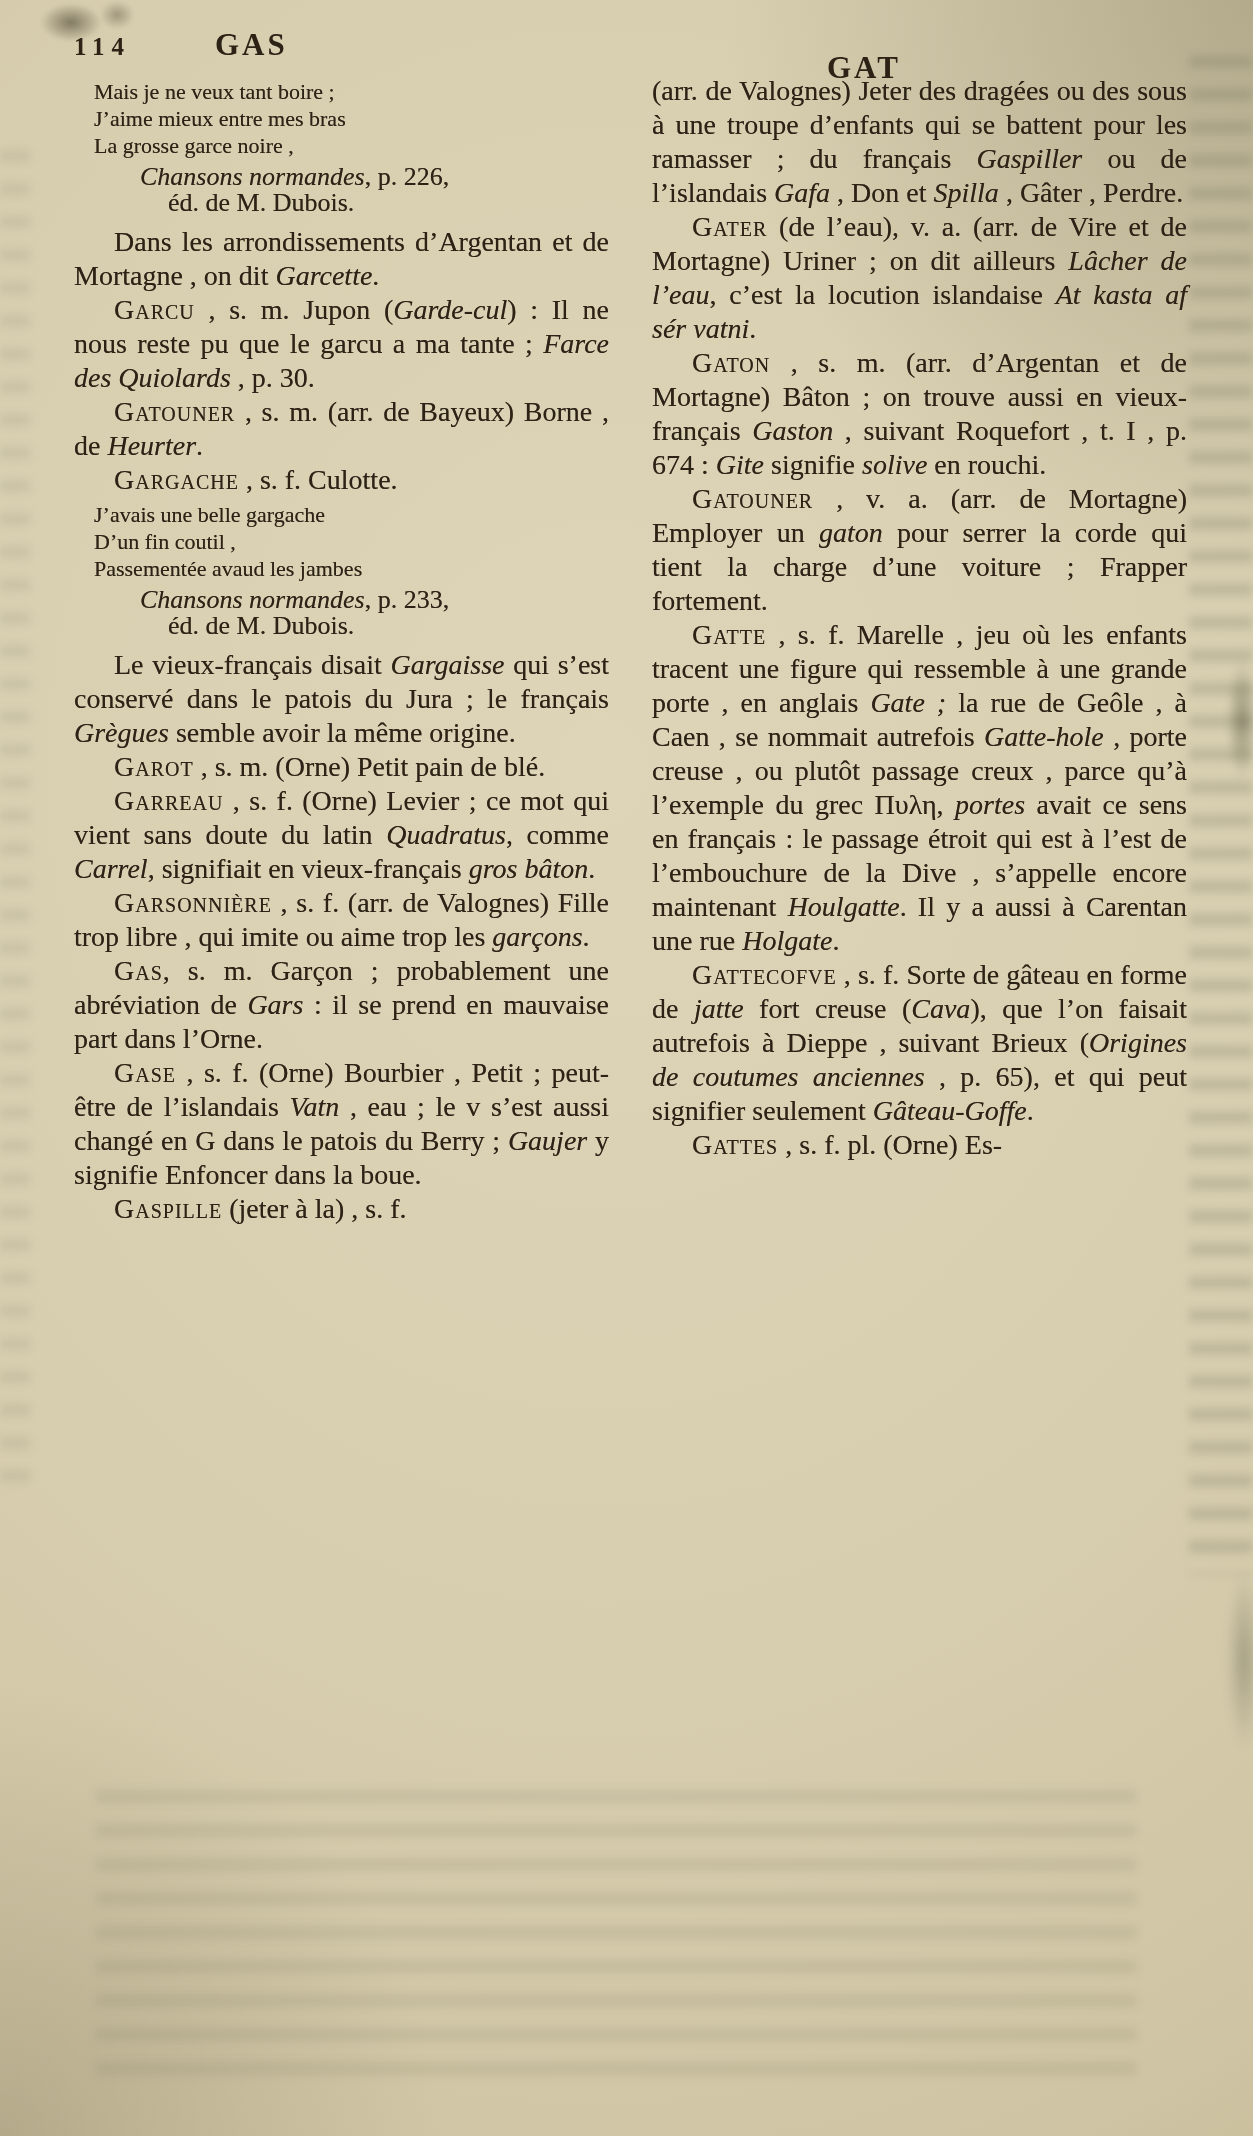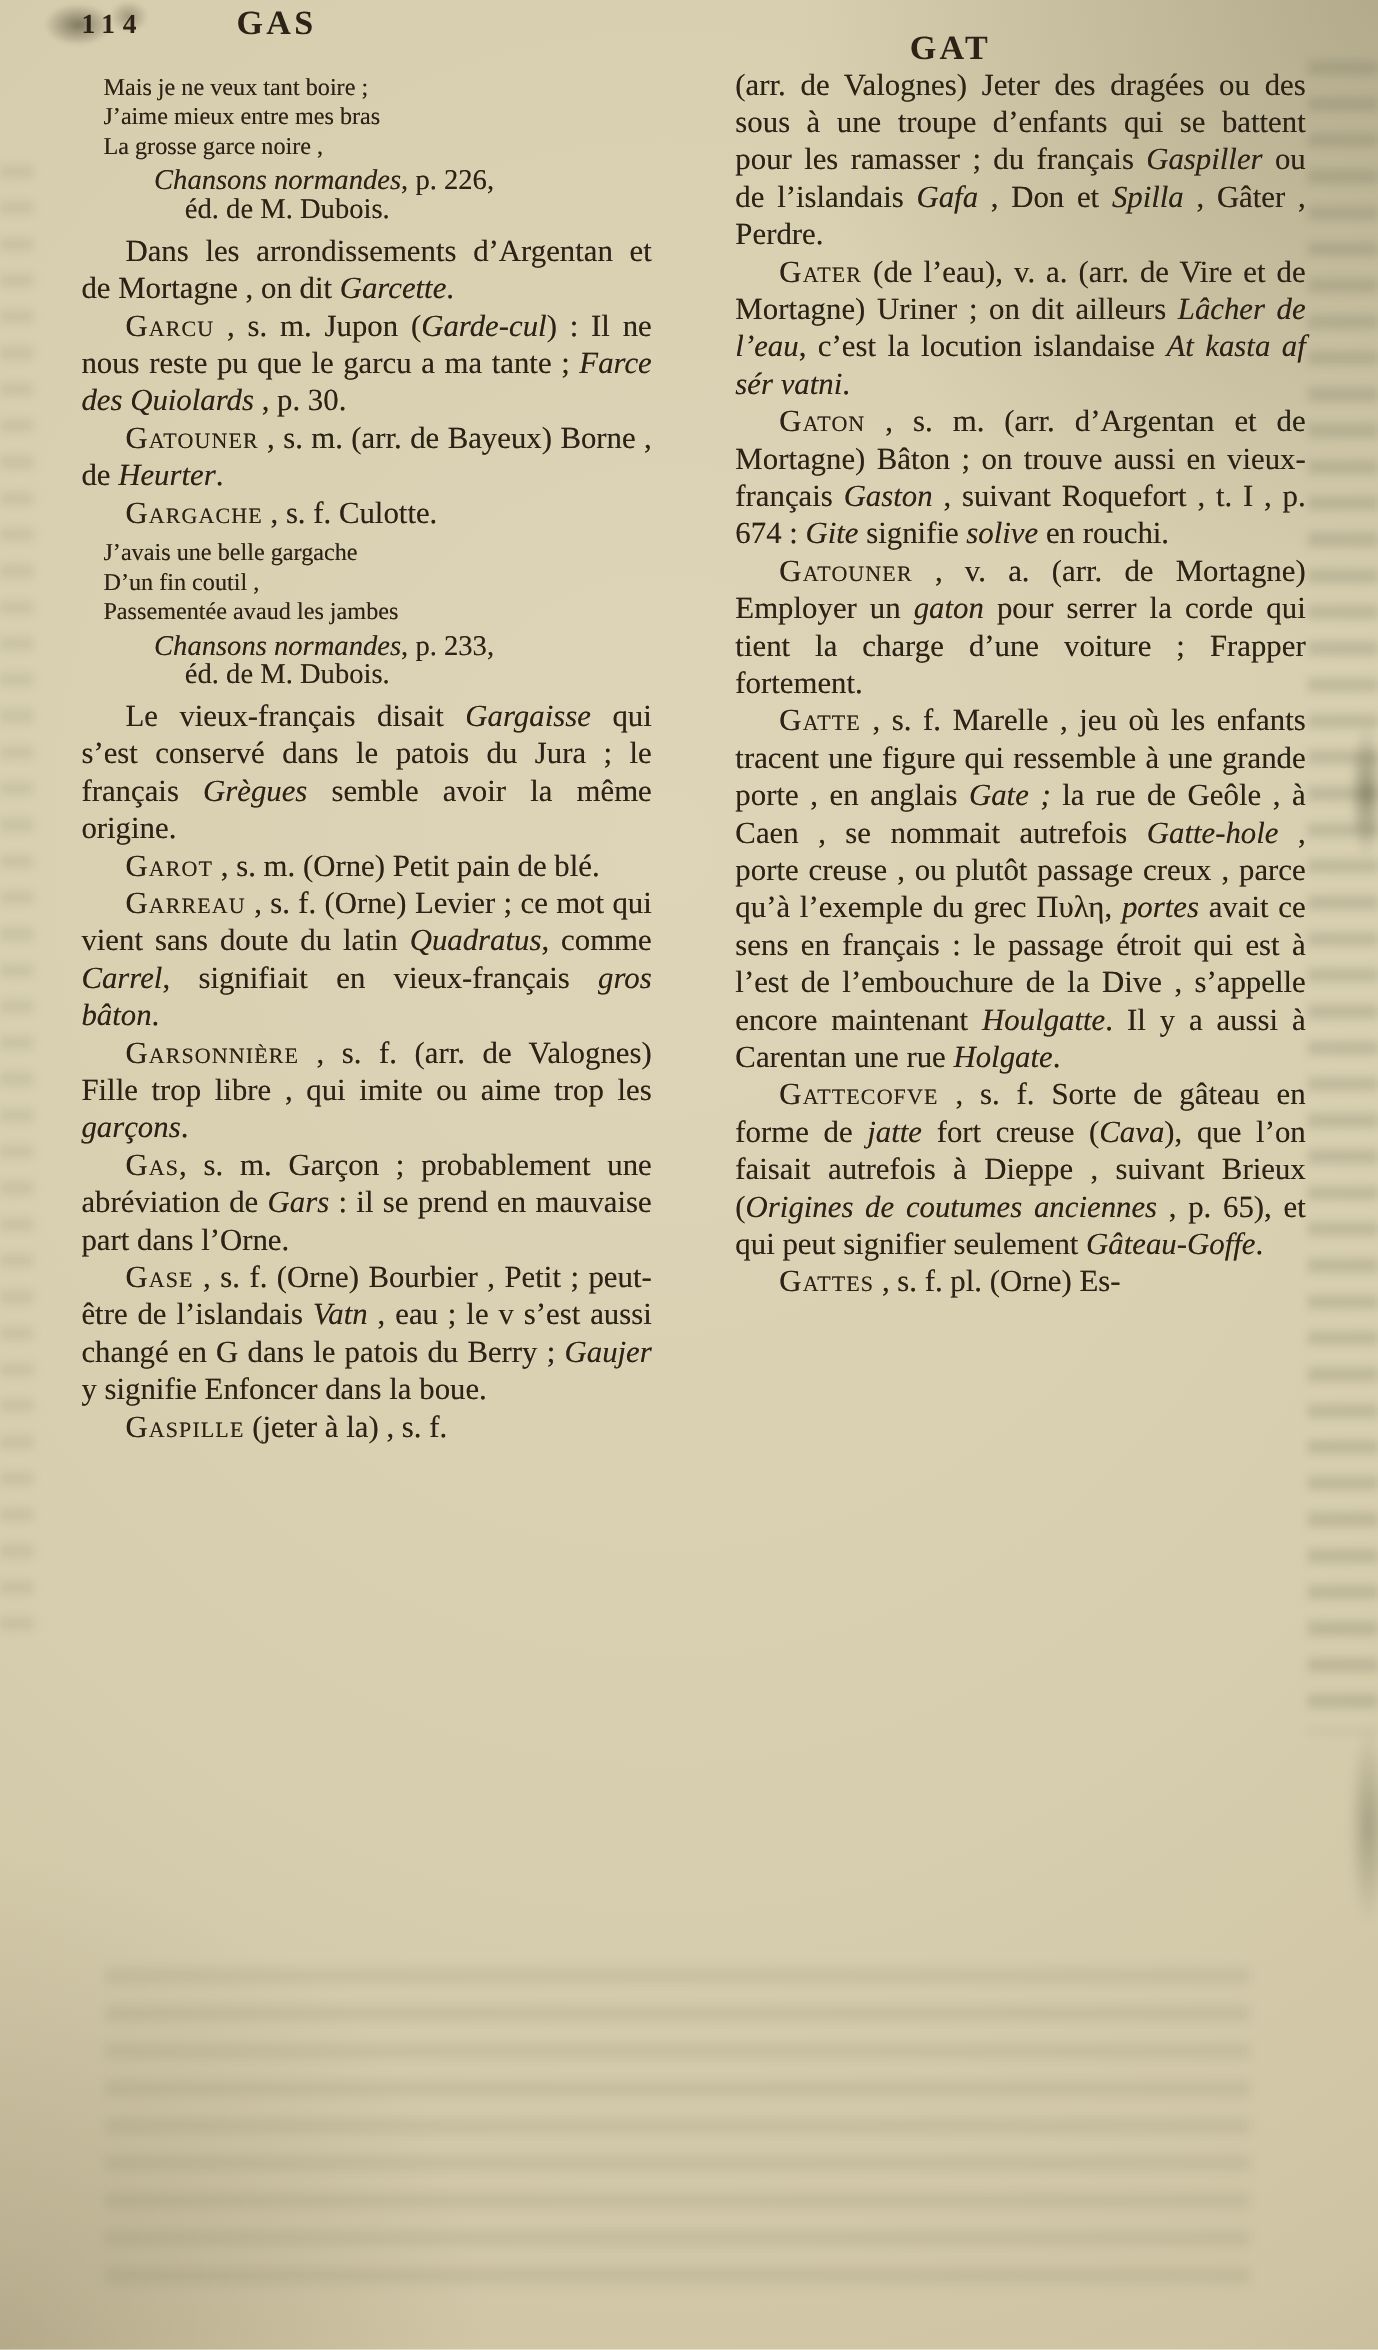--- a/index.html
+++ b/index.html
@@ -8,21 +8,21 @@
   body {
     position:relative;
     overflow:hidden;
     font-family:"Liberation Serif","DejaVu Serif",serif;
     color:#2c2316;
     background:
       radial-gradient(60% 40% at 100% 0%, rgba(125,116,88,.38), rgba(125,116,88,0) 70%),
       radial-gradient(50% 30% at 0% 100%, rgba(125,116,88,.30), rgba(125,116,88,0) 70%),
       radial-gradient(140% 95% at 48% 36%, #ded5b9 0%, #d7ceaf 45%, #cfc5a4 72%, #b3a884 100%);
   }
-  .page { position:absolute; inset:0; padding:2px 66px 0 74px; }
+  .page { position:absolute; inset:0; padding:26px 66px 0 74px; }
 
   
   .decor { position:absolute; pointer-events:none; z-index:0; }
   .stain-tl {
     left:38px; top:0; width:110px; height:50px;
     background:
       radial-gradient(40% 55% at 30% 45%, rgba(45,38,22,.50), rgba(45,38,22,0) 70%),
       radial-gradient(22% 40% at 72% 30%, rgba(45,38,22,.32), rgba(45,38,22,0) 72%);
     filter:blur(1.5px);
   }
@@ -61,22 +61,22 @@
   .running-head {
     position:absolute; top:1px;
     font-size:31px; font-weight:bold; letter-spacing:3px;
   }
   .rh-left  { left:141px; }
   .rh-right { left:753px;margin-top:23px; }
 
   
   .columns {
     position:relative; z-index:1;
-    display:grid; grid-template-columns:1fr 1fr; column-gap:76px;
-    margin-top:11px;
+    display:grid; grid-template-columns:1fr 1fr; column-gap:43px;
+    margin-top:0;
   }
   .column {
     font-size:28px; line-height:34px;
     text-align:justify;
     text-shadow:0 0 .6px rgba(44,35,22,.55);
   }
   .block { margin:0; }
   .para { text-indent:40px; }
   .cont { text-indent:0; }
   .verse {

